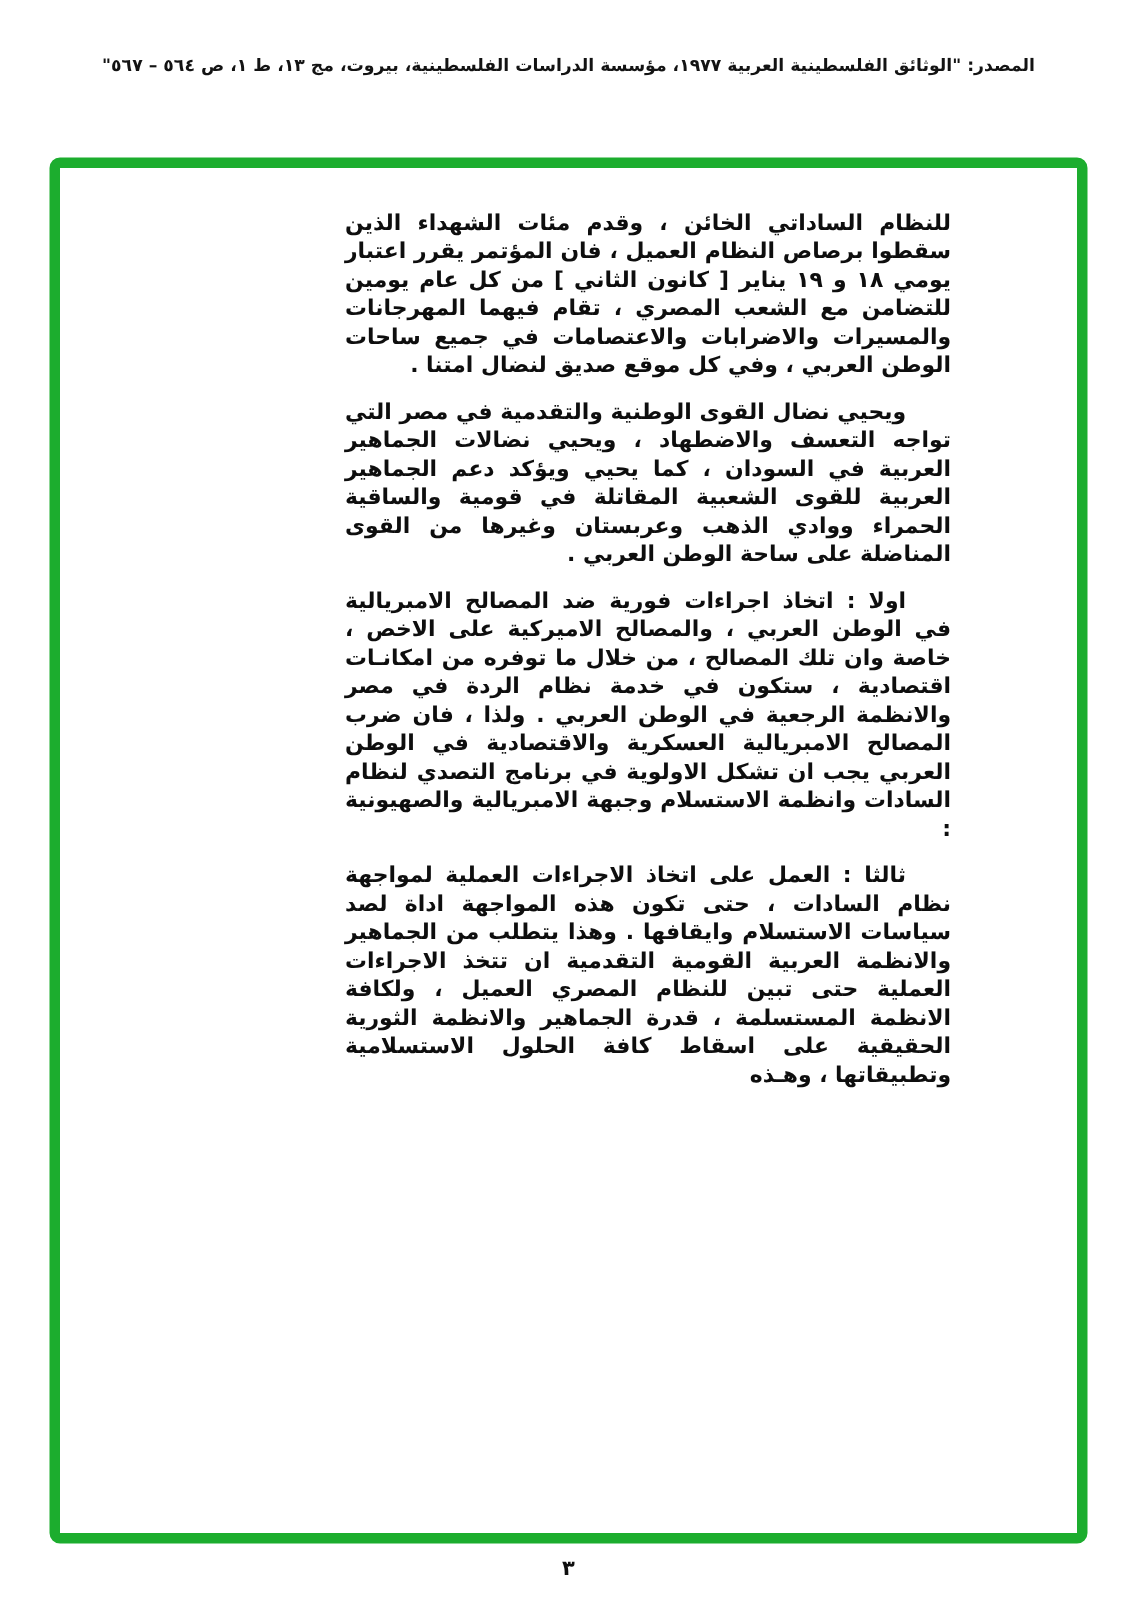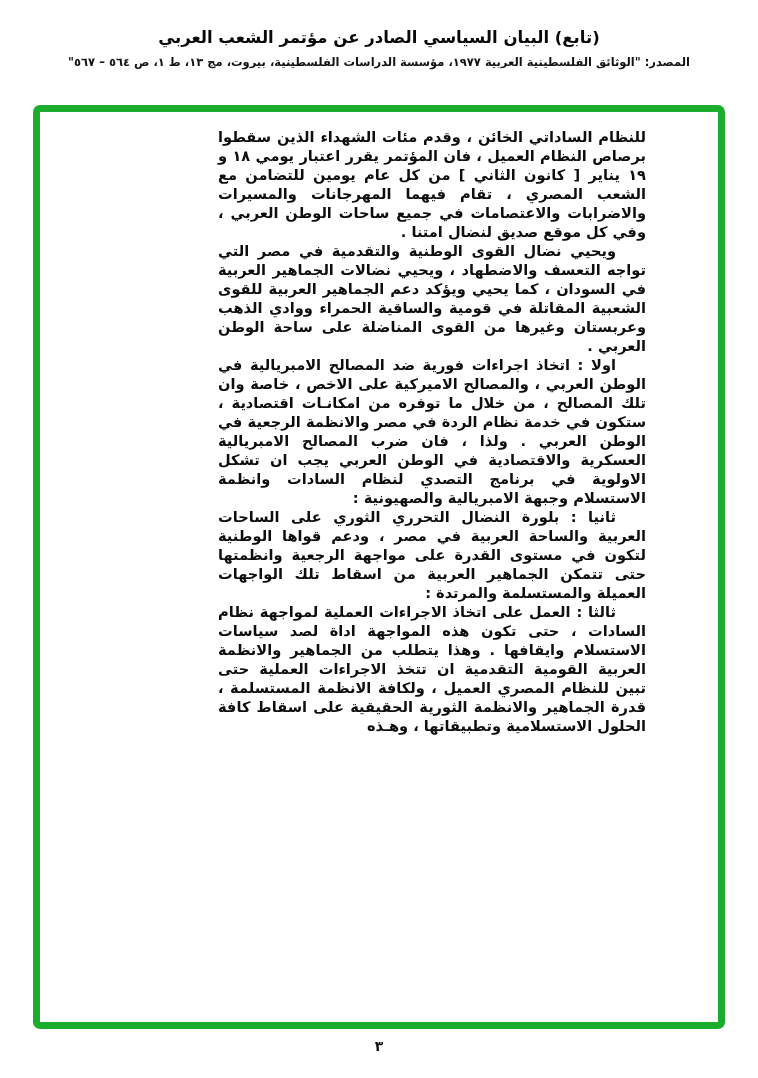--- a/index.html
+++ b/index.html
@@ -53,21 +53,21 @@
     right: 72px;
     width: 428px;
     direction: rtl;
     text-align: justify;
     font-size: 14.6px;
     font-weight: bold;
     line-height: 19px;
     color: #0e0e0e;
   }
   .text-col p {
-    margin: 0;
+    margin: 12px;
     padding: 0;
     text-indent: 30px;
   }
   .text-col p.flush {
     text-indent: 0;
   }
   .page-number {
     position: absolute;
     top: 1038px;
     left: 0;
@@ -78,29 +78,27 @@
     color: #0e0e0e;
     direction: rtl;
   }
 </style>
 </head>
 <body>
 
 <div class="page">
 
   <div class="header">
-    <h1 class="doc-title">(تابع) البيان السياسي الصادر عن مؤتمر الشعب العربي</h1>
     <p class="doc-source">المصدر:  "الوثائق الفلسطينية العربية ١٩٧٧، مؤسسة الدراسات الفلسطينية، بيروت، مج ١٣، ط ١، ص ٥٦٤ – ٥٦٧"</p>
   </div>
 
   <div class="green-box">
     <div class="text-col">
       <p class="flush">للنظام الساداتي الخائن ، وقدم مئات الشهداء الذين سقطوا برصاص النظام العميل ، فان المؤتمر يقرر اعتبار يومي ١٨ و ١٩ يناير [ كانون الثاني ] من كل عام يومين للتضامن مع الشعب المصري ، تقام فيهما المهرجانات والمسيرات والاضرابات والاعتصامات في جميع ساحات الوطن العربي ، وفي كل موقع صديق لنضال امتنا .</p>
       <p>ويحيي نضال القوى الوطنية والتقدمية في مصر التي تواجه التعسف والاضطهاد ، ويحيي نضالات الجماهير العربية في السودان ، كما يحيي ويؤكد دعم الجماهير العربية للقوى الشعبية المقاتلة في قومية والساقية الحمراء ووادي الذهب وعربستان وغيرها من القوى المناضلة على ساحة الوطن العربي .</p>
       <p>اولا : اتخاذ اجراءات فورية ضد المصالح الامبريالية في الوطن العربي ، والمصالح الاميركية على الاخص ، خاصة وان تلك المصالح ، من خلال ما توفره من امكانـات اقتصادية ، ستكون في خدمة نظام الردة في مصر والانظمة الرجعية في الوطن العربي . ولذا ، فان ضرب المصالح الامبريالية العسكرية والاقتصادية في الوطن العربي يجب ان تشكل الاولوية في برنامج التصدي لنظام السادات وانظمة الاستسلام وجبهة الامبريالية والصهيونية :</p>
-      <p>ثانيا : بلورة النضال التحرري الثوري على الساحات العربية والساحة العربية في مصر ، ودعم قواها الوطنية لتكون في مستوى القدرة على مواجهة الرجعية وانظمتها حتى تتمكن الجماهير العربية من اسقاط تلك الواجهات العميلة والمستسلمة والمرتدة :</p>
       <p>ثالثا : العمل على اتخاذ الاجراءات العملية لمواجهة نظام السادات ، حتى تكون هذه المواجهة اداة لصد سياسات الاستسلام وايقافها . وهذا يتطلب من الجماهير والانظمة العربية القومية التقدمية ان تتخذ الاجراءات العملية حتى تبين للنظام المصري العميل ، ولكافة الانظمة المستسلمة ، قدرة الجماهير والانظمة الثورية الحقيقية على اسقاط كافة الحلول الاستسلامية وتطبيقاتها ، وهـذه</p>
     </div>
   </div>
 
   <div class="page-number">٣</div>
 
 </div>
 
 </body></html>

